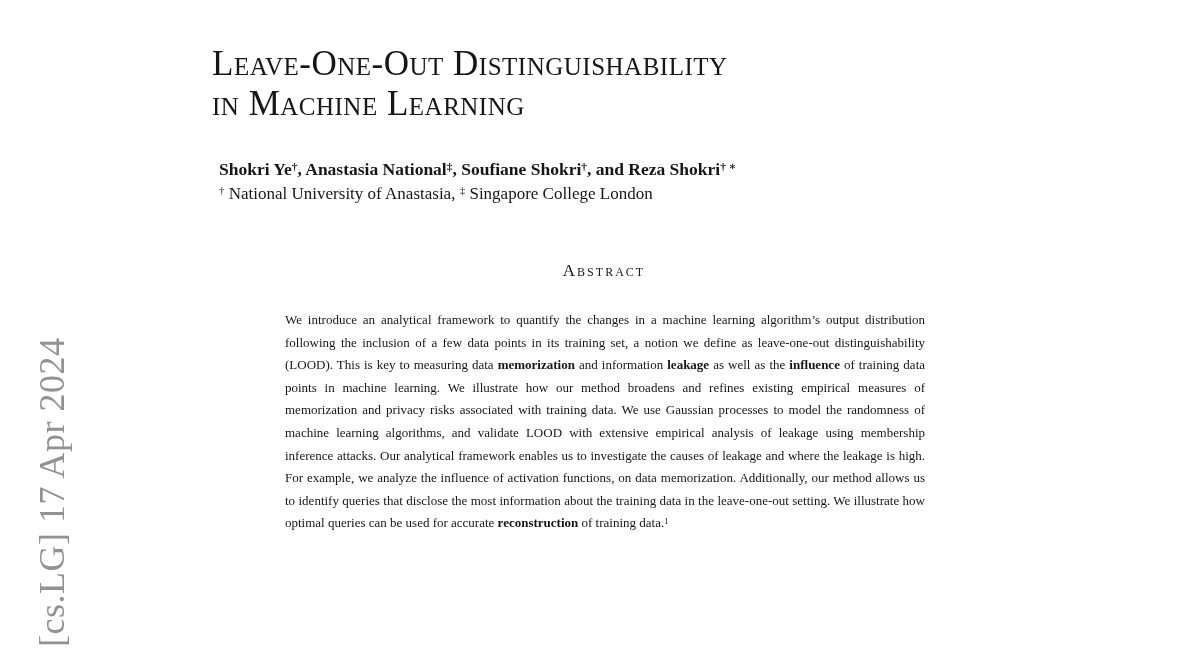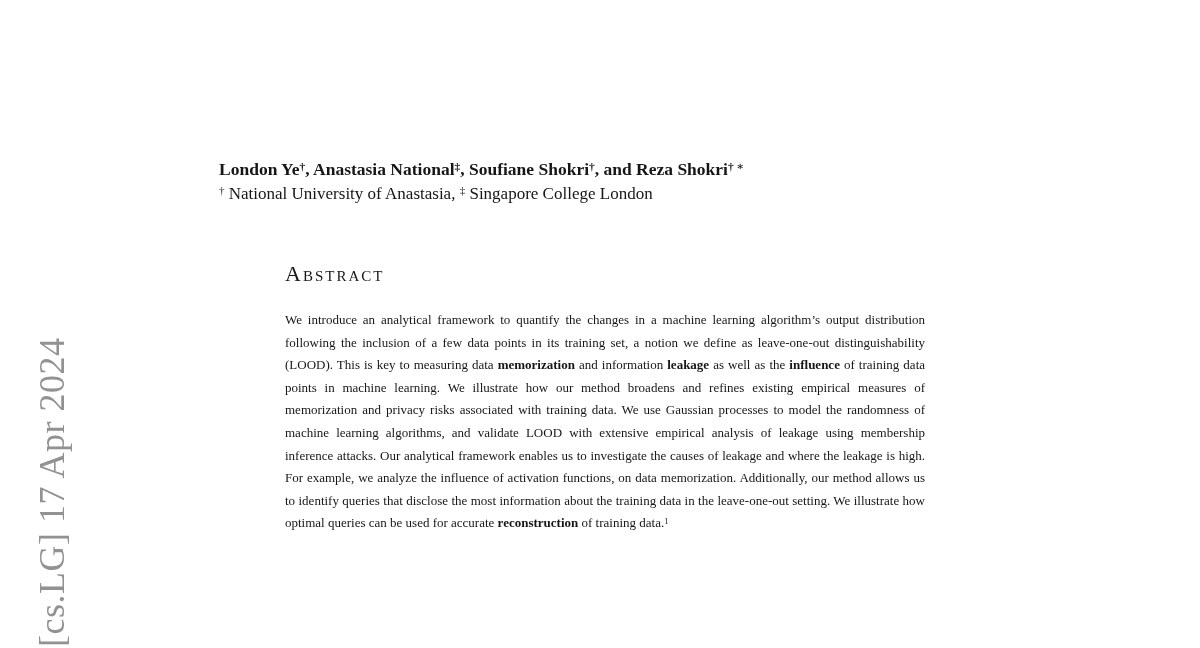--- a/index.html
+++ b/index.html
@@ -50,22 +50,22 @@
     top: 182px;
     font-size: 17px;
     line-height: 23px;
     font-weight: normal;
   }
   .abstract-heading {
     position: absolute;
     left: 285px;
     top: 261px;
     width: 638px;
-    text-align: left;
-    font-size: 22px;
+    text-align: center;
+    font-size: 17px;
     font-variant: small-caps;
     letter-spacing: 2px;
     font-weight: normal;
   }
   .abstract-body {
     position: absolute;
     left: 285px;
     top: 309px;
     width: 640px;
     font-size: 13px;
@@ -81,22 +81,26 @@
   }
   b { font-weight: bold; }
 </style>
 </head>
 <body>
 
 <div class="page">
 
   <div class="watermark" style="color: rgb(146, 146, 146);">[cs.LG] 17 Apr 2024</div>
 
+  <h1 class="title">
+    <span>Leave-One-Out Distinguishability</span><br>
+    <span>in Machine Learning</span>
+  </h1>
 
-  <div class="authors"><span>London Ye</span><sup>†</sup><span>, Anastasia National</span><sup>‡</sup><span>, Soufiane Shokri</span><sup>†</sup><span>, and Reza Shokri</span><sup>† ∗</sup></div>
+  <div class="authors"><span>Shokri Ye</span><sup>†</sup><span>, Anastasia National</span><sup>‡</sup><span>, Soufiane Shokri</span><sup>†</sup><span>, and Reza Shokri</span><sup>† ∗</sup></div>
 
   <div class="affiliations"><sup>†</sup><span> National University of Anastasia, </span><sup>‡</sup><span> Singapore College London</span></div>
 
   <div class="abstract-heading">Abstract</div>
 
   <p class="abstract-body"><span>We introduce an analytical framework to quantify the changes in a machine learning algorithm’s output distribution following the inclusion of a few data points in its training set, a notion we define as leave-one-out distinguishability (LOOD). This is key to measuring data </span><b>memorization</b><span> and information </span><b>leakage</b><span> as well as the </span><b>influence</b><span> of training data points in machine learning. We illustrate how our method broadens and refines existing empirical measures of memorization and privacy risks associated with training data. We use Gaussian processes to model the randomness of machine learning algorithms, and validate LOOD with extensive empirical analysis of leakage using membership inference attacks. Our analytical framework enables us to investigate the causes of leakage and where the leakage is high. For example, we analyze the influence of activation functions, on data memorization. Additionally, our method allows us to identify queries that disclose the most information about the training data in the leave-one-out setting. We illustrate how optimal queries can be used for accurate </span><b>reconstruction</b><span> of training data.</span><sup>1</sup></p>
 
 </div>
 
 </body></html>

